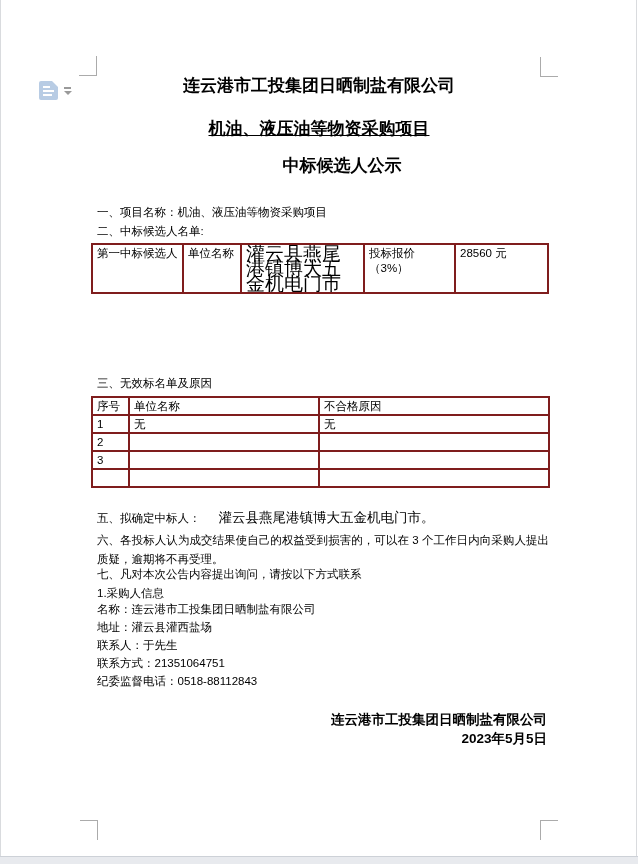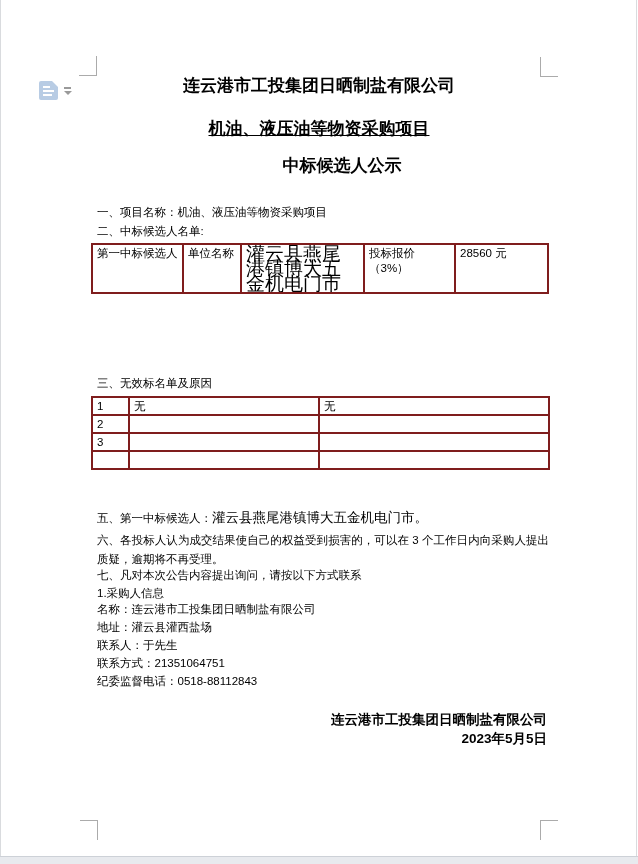--- a/index.html
+++ b/index.html
@@ -33,23 +33,23 @@
   .paste-caret .bar{position:absolute;left:1px;top:0;width:7px;height:2px;background:#9a9a9a;}
   .paste-caret .tri{position:absolute;left:1px;top:4px;width:0;height:0;
     border-left:4px solid transparent;border-right:4px solid transparent;border-top:4px solid #9a9a9a;}
   
   .doc-title{position:absolute;left:0;width:638px;text-align:center;
     font-weight:bold;font-size:17px;line-height:20px;}
   .t1{top:76px;} .t2{top:119px;text-decoration:underline;} .t3{top:156px;margin-left:23px;}
   .body-line{position:absolute;left:97px;font-size:11.5px;line-height:14px;white-space:nowrap;}
   .p1{top:205px;} .p2{top:224px;} .h3{top:363px;margin-top:13px;}
   .p5{top:511px;white-space:nowrap;}
-  .p5 .winner-name{font-size:13.5px;}
+  .p5 .winner-name{font-size:13.5px;margin-left:18px;}
   .p6{top:531px;width:452px;white-space:normal;line-height:19px;text-align:justify;}
-  .p7{top:568px;} .pinfo{top:586px;text-align:right;}
+  .p7{top:568px;font-family:Liberation Mono, monospace;} .pinfo{top:586px;text-align:right;}
   .b0{top:602px;} .b1{top:620px;} .b2{top:638px;} .b3{top:656px;} .b4{top:674px;}
   .sig{position:absolute;left:0;width:547px;text-align:right;font-weight:bold;font-size:13.5px;}
   .sig-company{top:711px;} .sig-date{top:730px;}
   
   table{border-collapse:collapse;position:absolute;table-layout:fixed;}
   td,th{border:2px solid #7f1d1d;font-size:11.5px;font-weight:normal;
     vertical-align:top;padding:1px 4px;overflow:hidden;text-align:left;}
   .tbl-candidates{left:91px;top:243px;width:456px;}
   .tbl-candidates td{height:31px;line-height:15px;}
   .company-lg{font-size:19px;line-height:16px;}
@@ -111,20 +111,25 @@
 <div class="body-line h3">三、无效标名单及原因</div>
 
 <table class="tbl-invalid">
   <colgroup>
       <col style="width:37px">
       <col style="width:190px">
       <col style="width:230px">
     </colgroup>
   <tbody>
     <tr>
+      <th>序号</th>
+      <th>单位名称</th>
+      <th>不合格原因</th>
+    </tr>
+    <tr>
       <td>1</td>
       <td>无</td>
       <td>无</td>
     </tr>
     <tr>
       <td>2</td>
       <td></td>
       <td></td>
     </tr>
     <tr>
@@ -133,21 +138,21 @@
       <td></td>
     </tr>
     <tr>
       <td></td>
       <td></td>
       <td></td>
     </tr>
   </tbody>
 </table>
 
-<div class="body-line p5"><span>五、第一中标候选人：</span><span class="winner-name">灌云县燕尾港镇博大五金机电门市。</span></div>
+<div class="body-line p5"><span>五、拟确定中标人：</span><span class="winner-name">灌云县燕尾港镇博大五金机电门市。</span></div>
 <div class="body-line p6">六、各投标人认为成交结果使自己的权益受到损害的，可以在 3 个工作日内向采购人提出质疑，逾期将不再受理。</div>
 <div class="body-line p7">七、凡对本次公告内容提出询问，请按以下方式联系</div>
 <div class="body-line pinfo">1.采购人信息</div>
 <div class="body-line b0">名称：连云港市工投集团日晒制盐有限公司</div>
 <div class="body-line b1">地址：灌云县灌西盐场</div>
 <div class="body-line b2">联系人：于先生</div>
 <div class="body-line b3">联系方式：21351064751</div>
 <div class="body-line b4">纪委监督电话：0518-88112843</div>
 
 <div class="sig sig-company">连云港市工投集团日晒制盐有限公司</div>

